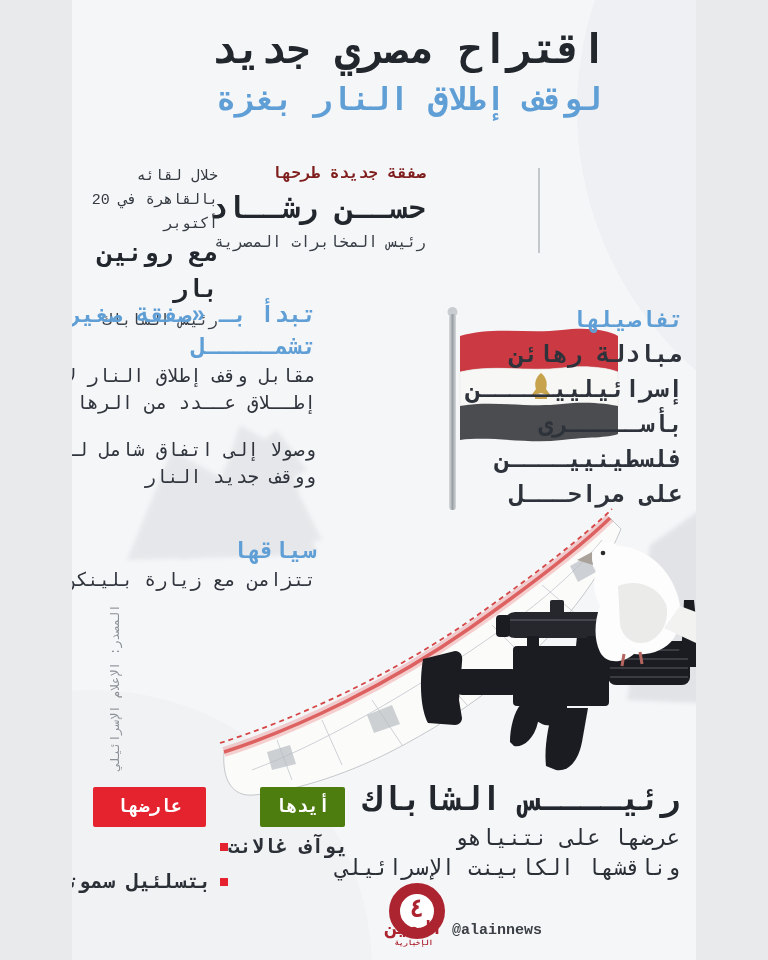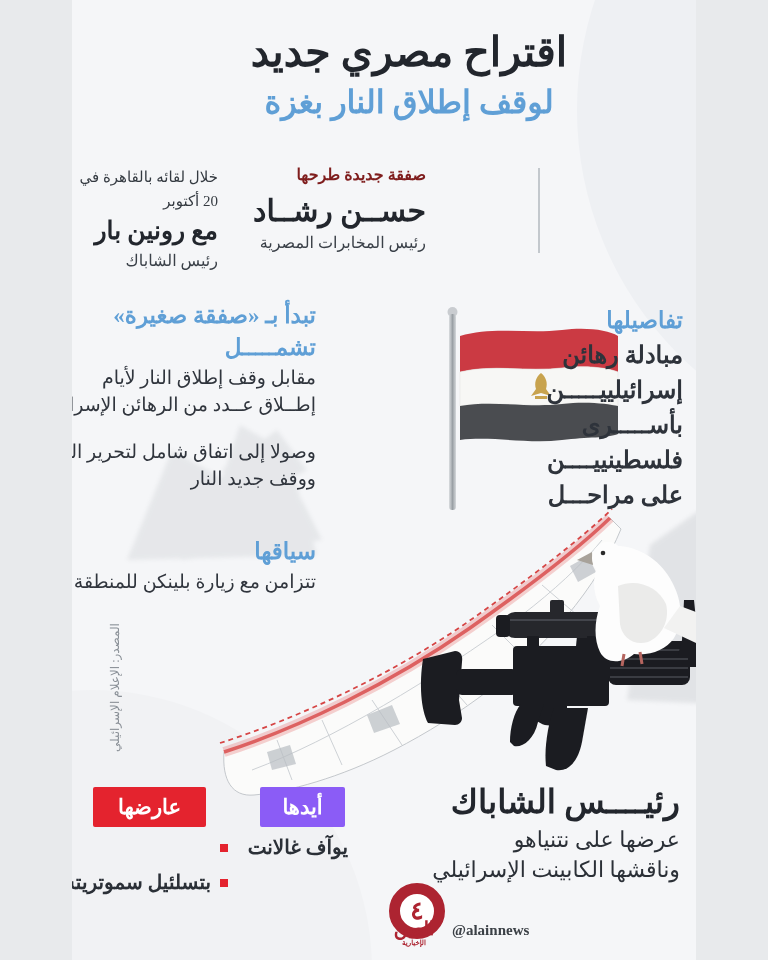--- a/index.html
+++ b/index.html
@@ -1,17 +1,17 @@
 <!DOCTYPE html>
 <html dir="rtl" lang="ar"><head>
 <meta charset="utf-8">
 <style>
   html,body{margin:0;padding:0;background:#e8eaec;}
   .canvas{position:relative;width:624px;height:960px;margin:0 auto;background:#f5f6f8;
-          overflow:hidden;direction:rtl;font-family:Liberation Serif, serif;}
+          overflow:hidden;direction:rtl;font-family:Liberation Mono, monospace;}
   .bgc1{position:absolute;left:505px;top:-235px;width:690px;height:690px;border-radius:50%;background:#eef0f3;}
   .bgc2{position:absolute;left:-260px;top:690px;width:560px;height:560px;border-radius:50%;background:#f1f2f4;}
   .art{position:absolute;left:0;top:0;}
 
   .title{position:absolute;top:24px;left:60px;right:10px;text-align:center;}
   .title .l1{font-size:41px;font-weight:bold;color:#22262d;line-height:56px;}
   .title .l2{font-size:32px;font-weight:bold;color:#5f9fd6;line-height:44px;}
 
   .sub-right{position:absolute;top:160px;right:270px;text-align:right;}
   .sub-deal{font-size:16px;font-weight:bold;color:#7f1d1d;line-height:29px;}
@@ -30,23 +30,23 @@
   .section{position:absolute;right:380px;border-left:3px solid #0f172a;padding-left:14px;text-align:right;}
   .s1{top:300px}.s2{top:438px}.s3{top:536px}
   .sh{font-size:23px;font-weight:bold;color:#5f9fd6;line-height:32px;white-space:nowrap;}
   .sb{font-size:19px;color:#30353d;line-height:27px;white-space:nowrap;}
 
   .shabak{position:absolute;top:779px;right:16px;text-align:right;}
   .shk-title{font-size:33px;font-weight:bold;color:#22262d;line-height:46px;white-space:nowrap;margin-left:32px;}
   .shk-line{font-size:22px;color:#2b3037;line-height:30px;white-space:nowrap;}
 
   .badge{position:absolute;top:787px;height:40px;line-height:40px;text-align:center;color:#fff;
-         font-weight:bold;font-size:21px;border-radius:2px;}
+         font-weight:bold;font-size:18px;border-radius:2px;}
   .badge-opp{right:490px;width:113px;background:#e4232e;}
-  .badge-sup{right:351px;width:85px;background:#8b5cf6;}
+  .badge-sup{right:351px;width:85px;background:#4d7c0f;}
   .list-opp{position:absolute;top:830px;right:468px;text-align:right;}
   .list-sup{position:absolute;top:830px;right:348px;text-align:right;}
   .li{font-size:20px;font-weight:bold;color:#2b3037;line-height:35px;white-space:nowrap;}
   .blt{display:inline-block;width:8px;height:8px;background:#e4232e;margin-left:9px;vertical-align:2px;}
 
   .source{position:absolute;left:-50px;top:680px;width:186px;text-align:center;
           transform:rotate(-90deg);font-size:12px;color:#8a9097;}
 
   .logo-circle{position:absolute;left:317px;top:883px;width:34px;height:34px;border:11px solid #ad2431;
                border-radius:50%;background:#fff;text-align:center;}

